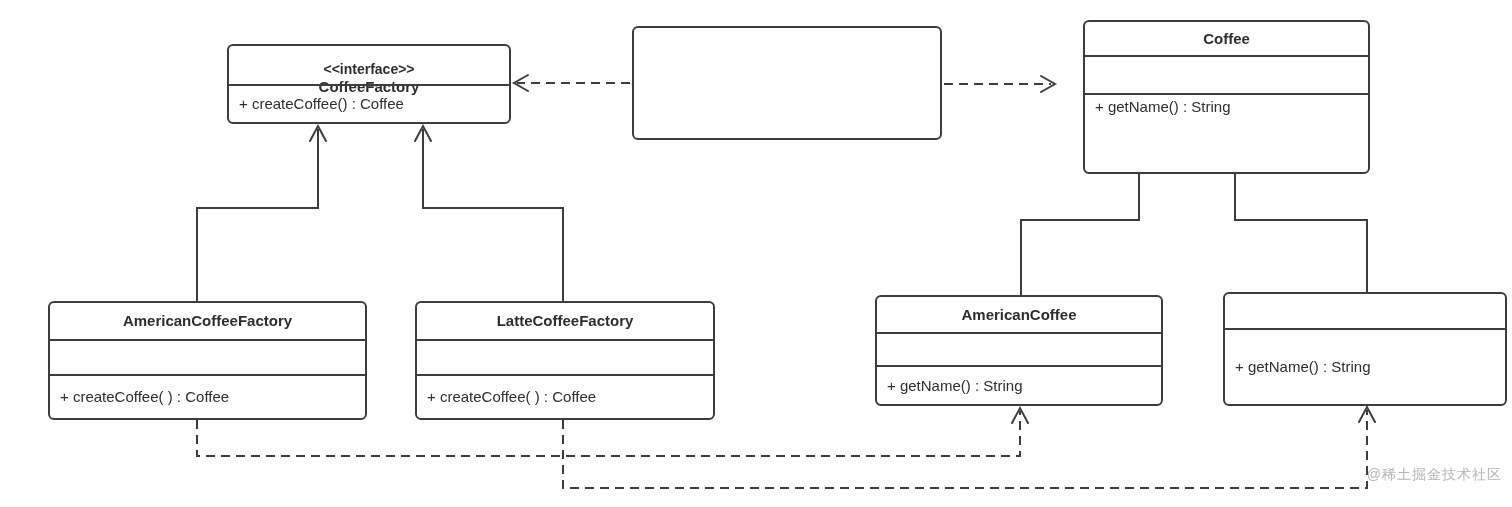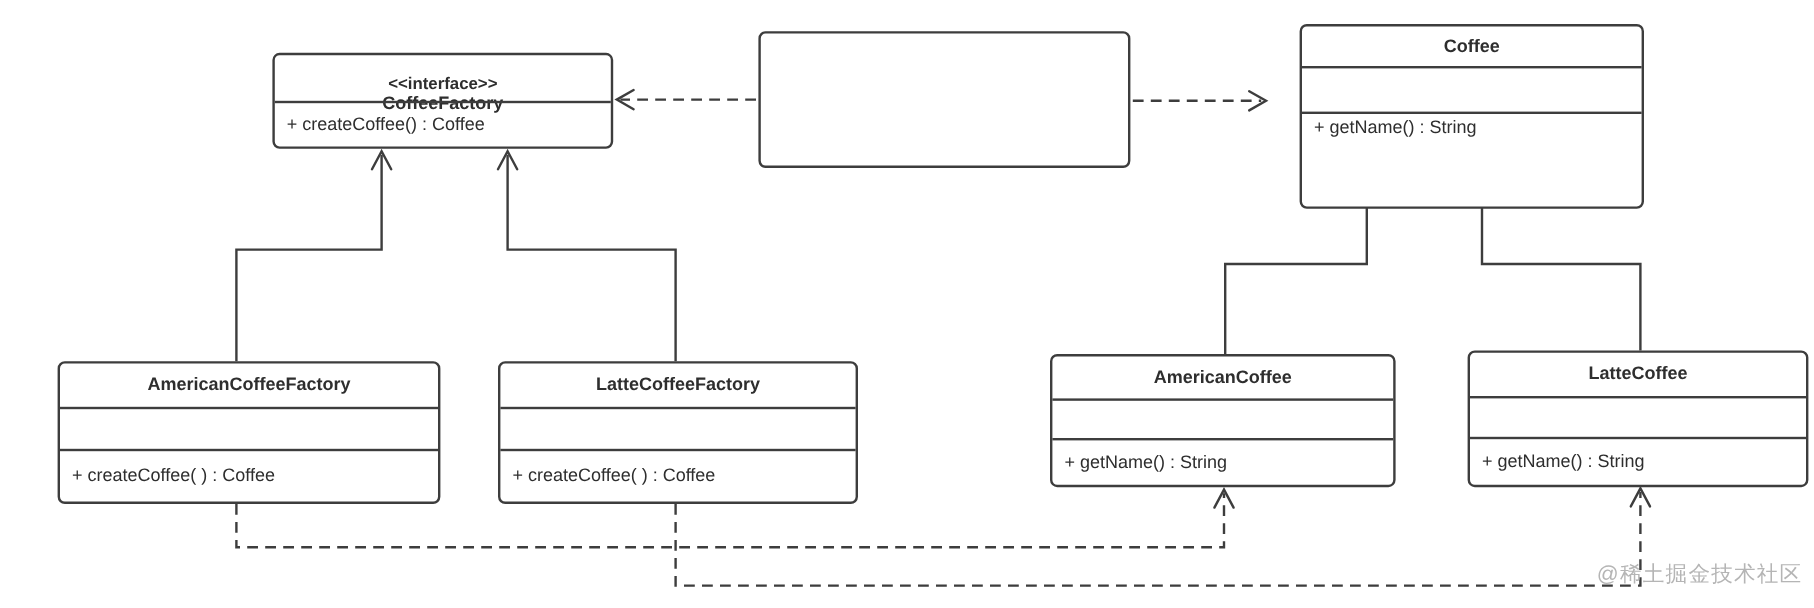--- a/index.html
+++ b/index.html
@@ -26,21 +26,21 @@
   .comp + .comp{border-top:2px solid var(--line);}
   .comp.title{
     display:flex;flex-direction:column;align-items:center;justify-content:center;
     font-weight:bold;font-size:15px;line-height:18px;text-align:center;
   }
   .comp.title .stereotype{font-size:14px;margin-top:26px;}
   .comp.methods{padding:0 0 0 10px;font-size:15px;}
   .comp.methods .member{line-height:20px;white-space:nowrap;}
   .comp.methods.single{display:flex;align-items:center;}
   .watermark{
-    position:absolute;right:10px;top:466px;font-size:18px;color:var(--watermark);
+    position:absolute;right:10px;top:466px;font-size:14px;color:var(--watermark);
     letter-spacing:1px;white-space:nowrap;
   }
 </style>
 </head>
 <body>
 
 <div id="canvas">
 
   <svg id="edges" viewBox="0 0 1512 507" xmlns="http://www.w3.org/2000/svg">
 
@@ -133,23 +133,20 @@
     <div class="comp title" style="height:35px;">
       <div class="class-name">AmericanCoffee</div>
     </div>
     <div class="comp attrs" style="height:33px;"></div>
     <div class="comp methods single" style="flex:1;">
       <div class="member">+ getName() : String</div>
     </div>
   </div>
 
   <div class="uml-class" style="left:1223px;top:292px;width:284px;height:114px;">
-    <div class="comp title" style="height:36px;">
-      <div class="class-name">LatteCoffee</div>
-    </div>
     <div class="comp attrs" style="height:34px;"></div>
     <div class="comp methods single" style="flex:1;">
       <div class="member">+ getName() : String</div>
     </div>
   </div>
 
   <div class="watermark">@稀土掘金技术社区</div>
 
 </div>
 

